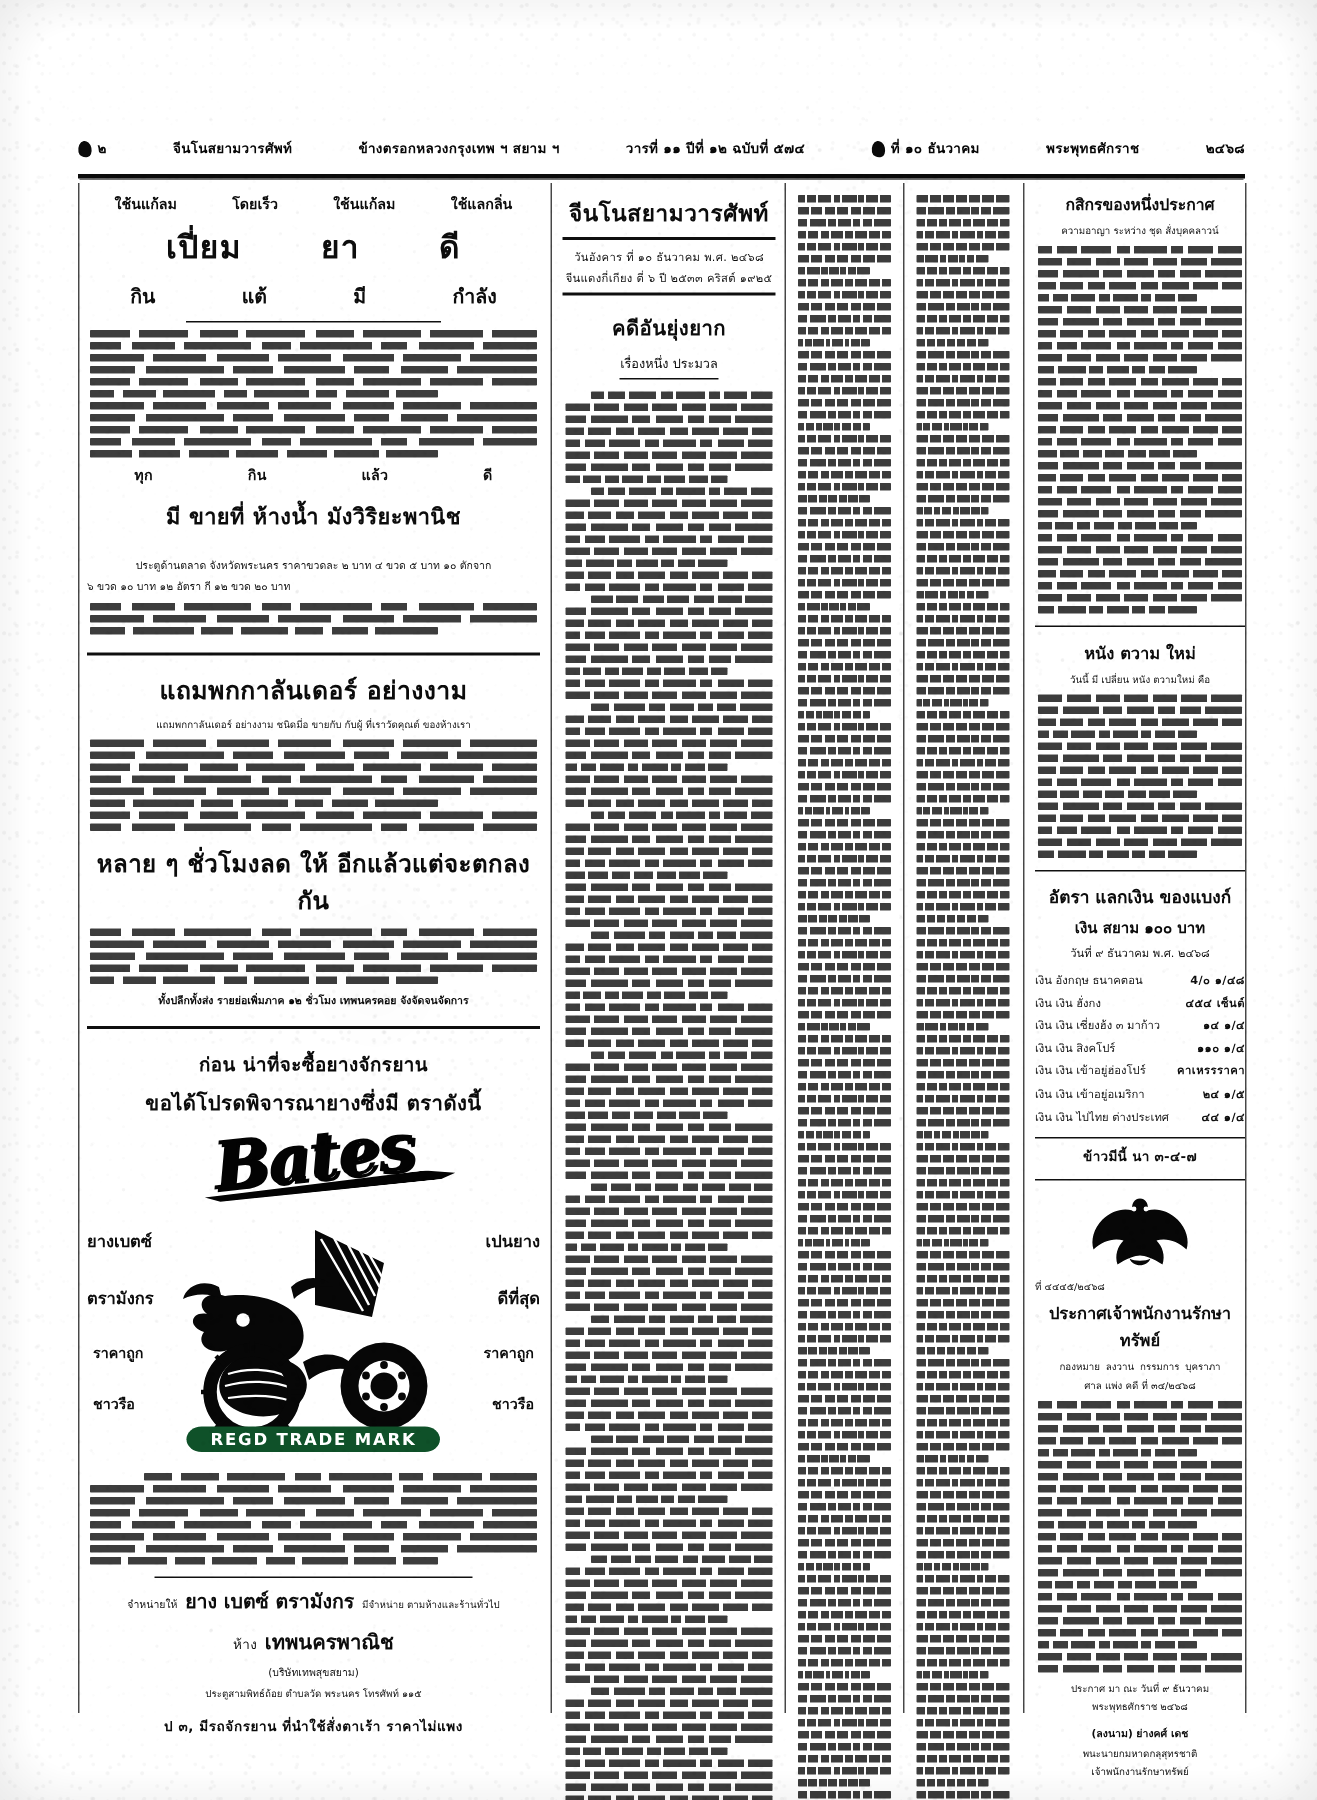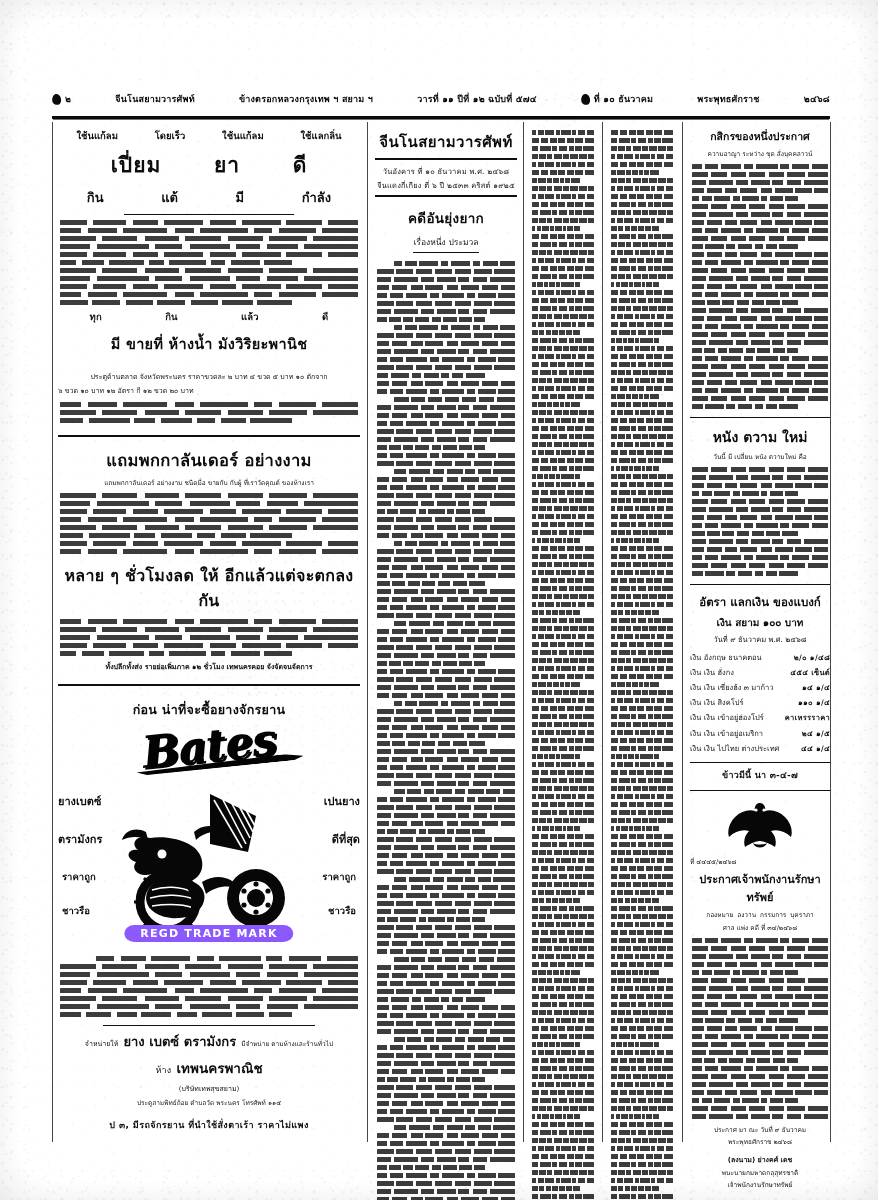--- a/index.html
+++ b/index.html
@@ -143,21 +143,21 @@
     background:#0a0a0a;
     clip-path:polygon(0 38%,88% 0,100% 52%,94% 100%,6% 92%);
   }
   .bates-side{
     position:absolute;font-size:11px;font-weight:bold;line-height:1;
     white-space:nowrap;
   }
   .bates-side.sm{font-size:9.5px;font-weight:bold;}
   #trade-banner{
     position:absolute;left:50%;bottom:8px;transform:translateX(-50%);
-    background:#8b5cf6;color:#fff;
+    background:#14532d;color:#fff;
     font-family:"DejaVu Sans","Liberation Sans",sans-serif;
     font-weight:bold;font-size:11px;letter-spacing:1.2px;
     padding:2px 16px;
     border-radius:10px/50%;
     white-space:nowrap;
   }
   .dragon{
     position:absolute;left:50%;top:66px;transform:translateX(-50%);
   }
 
@@ -290,20 +290,21 @@
         <div class="tl"></div>
           <div class="tl v2 short2"></div>
       </div>
       <div class="tiny bold ctr" style="margin-top:5px;">ทั้งปลีกทั้งส่ง รายย่อเพิ่มภาค ๑๒ ชั่วโมง เทพนครคอย จังจัดจนจัดการ</div>
     </div>
 
     <div class="hr-med" style="width:100%;margin-top:12px;"></div>
 
     <div style="margin-top:14px;">
       <div class="ad-head" style="font-size:12.5px;">ก่อน น่าที่จะซื้อยางจักรยาน</div>
+      <div class="ad-head" style="font-size:13.5px;margin-top:4px;">ขอได้โปรดพิจารณายางซึ่งมี ตราดังนี้</div>
 
       <div id="bates-wrap">
         <div id="bates-logo">Bates</div>
 
         <div class="bates-side" style="left:0;top:76px;">ยางเบตซ์</div>
         <div class="bates-side" style="left:0;top:114px;">ตรามังกร</div>
         <div class="bates-side sm" style="left:4px;top:152px;">ราคาถูก</div>
         <div class="bates-side sm" style="left:4px;top:186px;">ชาวรือ</div>
 
         <div class="bates-side" style="right:0;top:76px;">เปนยาง</div>
@@ -853,21 +854,21 @@
           <div class="tl"></div>
         <div class="tl v2"></div>
           <div class="tl v3"></div>
           <div class="tl v4 short2"></div>
       </div>
     </div>
 
     <div class="hr-thin" style="width:100%;margin-top:8px;"></div>
 
     <div style="margin-top:8px;">
-      <div class="art-head-sm" style="font-size:14px;">หนัง ตวาม ใหม่</div>
+      <div class="art-head-sm" style="font-size:11px;">หนัง ตวาม ใหม่</div>
       <div class="xtiny ctr" style="margin-top:4px;">วันนี้ มี เปลี่ยน หนัง ตวามใหม่ คือ</div>
       <div class="body-lines" style="margin-top:5px;">
         <div class="tl v3"></div>
           <div class="tl v4"></div>
           <div class="tl"></div>
         <div class="tl v2 short2"></div>
           <div class="tl v3"></div>
           <div class="tl v4"></div>
         <div class="tl"></div>
           <div class="tl v2"></div>
@@ -883,21 +884,21 @@
     <div class="hr-thin" style="width:100%;margin-top:8px;"></div>
 
     <div style="margin-top:8px;">
       <div class="rate-title">อัตรา แลกเงิน ของแบงก์</div>
       <div class="rate-sub" style="margin-top:4px;">เงิน สยาม ๑๐๐ บาท</div>
       <div class="rate-date">วันที่ ๙ ธันวาคม   พ.ศ. ๒๔๖๘</div>
       <table class="rates">
         <tbody id="rates-body">
             <tr>
               <td class="lbl">เงิน อังกฤษ ธนาคตอน</td>
-              <td class="val">๒/๐ ๑/๔๘</td>
+              <td class="val">4/๐ ๑/๔๘</td>
             </tr>
             <tr>
               <td class="lbl">เงิน เงิน ฮั่งกง</td>
               <td class="val">๔๕๔  เซ็นต์</td>
             </tr>
             <tr>
               <td class="lbl">เงิน เงิน เซี่ยงฮ้ง ๓ มาก้าว</td>
               <td class="val">๑๔ ๑/๔</td>
             </tr>
             <tr>

